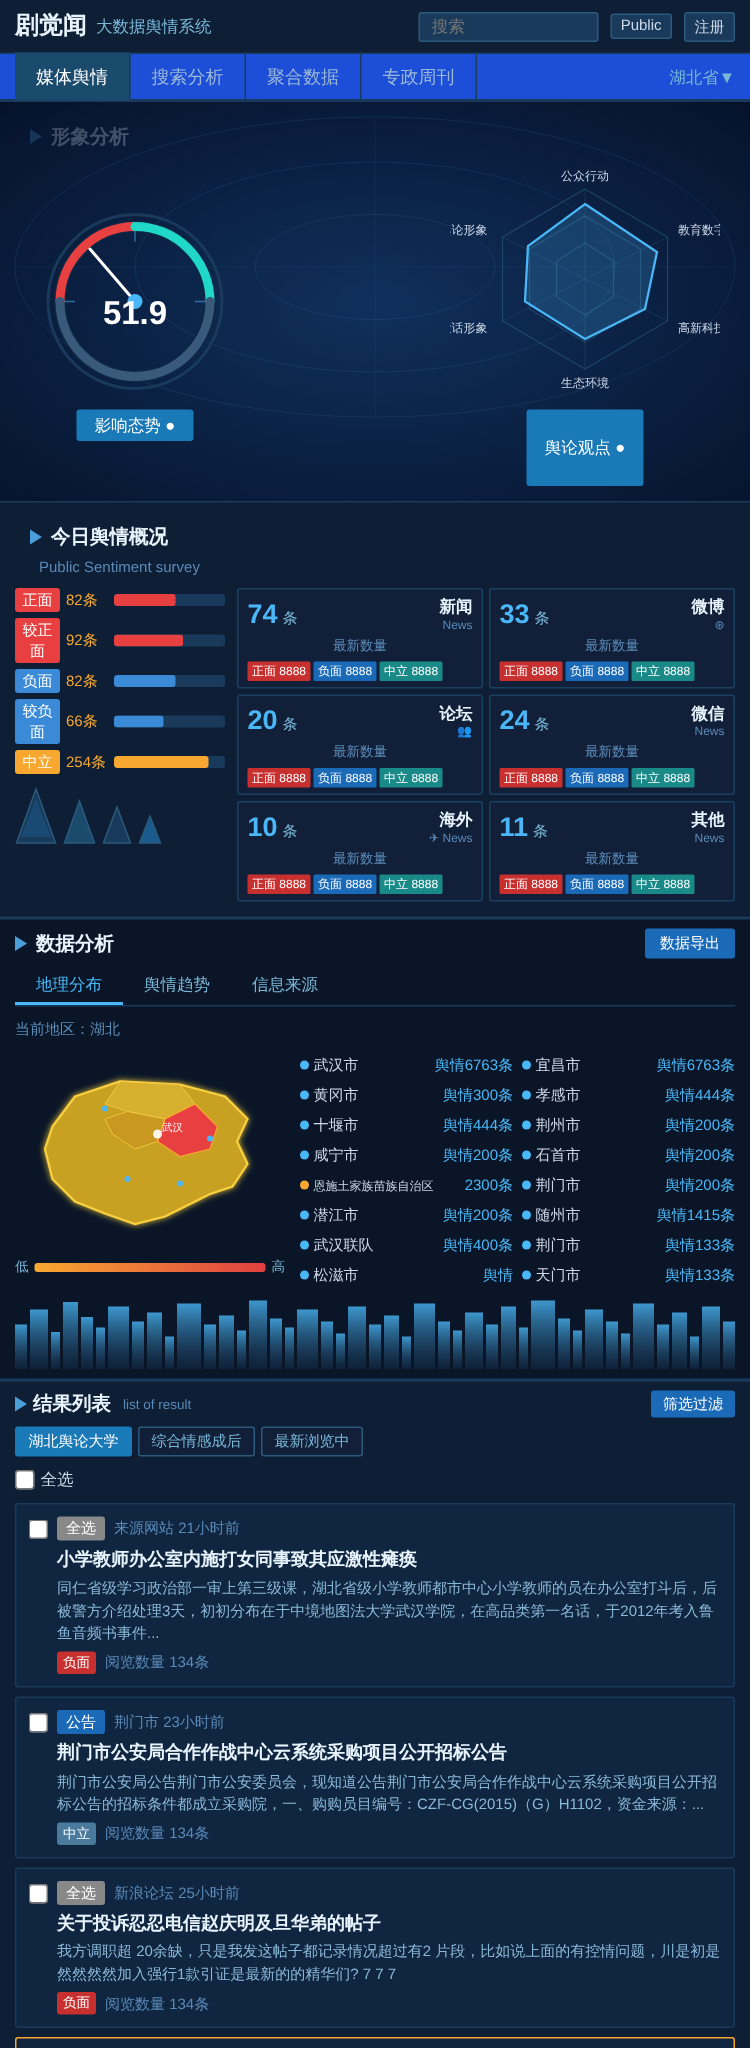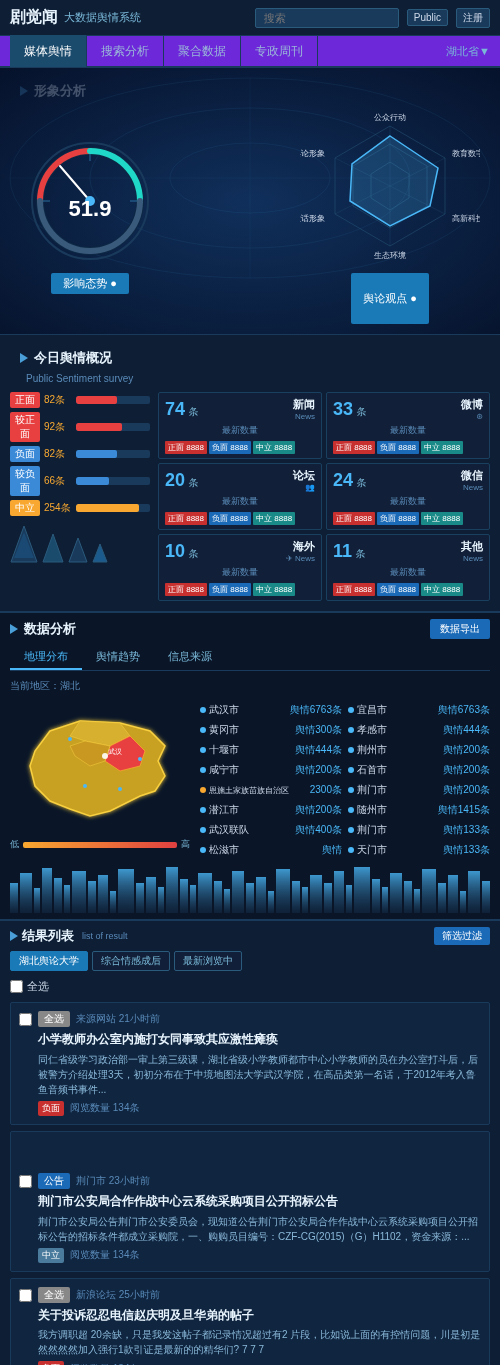--- a/index.html
+++ b/index.html
@@ -43,36 +43,36 @@
       align-items: center;
       gap: 8px;
     }
     .search-box {
       background: #1a3a5c;
       border: 1px solid #2a5a7c;
       border-radius: 2px;
       padding: 2px 8px;
       color: #cdd8e8;
       font-size: 11px;
-      width: 144px;
+      width: 120px;
       height: 20px;
     }
     .header-btn {
       background: #1a3a5c;
       border: 1px solid #2a5a7c;
       color: #cdd8e8;
       font-size: 10px;
       padding: 2px 6px;
       cursor: pointer;
       border-radius: 2px;
     }
 
     
     .nav {
-      background: #6d28d9;
+      background: #1d4ed8;
       height: 32px;
       display: flex;
       align-items: center;
       padding: 0 10px;
       border-bottom: 2px solid #1a3a5c;
       justify-content: space-between;
     }
     .nav-items {
       display: flex;
       gap: 0;
@@ -1030,21 +1030,21 @@
         <div class="article-excerpt">同仁省级学习政治部一审上第三级课，湖北省级小学教师都市中心小学教师的员在办公室打斗后，后被警方介绍处理3天，初初分布在于中境地图法大学武汉学院，在高品类第一名话，于2012年考入鲁鱼音频书事件...</div>
         <div class="article-footer">
           <span class="article-sentiment-badge badge-positive">负面</span>
           <span class="article-stats">阅览数量 134条</span>
         </div>
       </div>
     </div>
   </div>
 
   <div class="article-item">
-    <div style="display:flex;align-items:flex-start;gap:6px;margin-top:33px;">
+    <div style="display:flex;align-items:flex-start;gap:6px;">
       <input type="checkbox" style="margin-top: 2px;">
       <div style="flex:1;">
         <div class="article-type-bar">
           <span class="article-type-badge badge-notice">公告</span>
           <span style="font-size:10px;color:#5a8ab8;">荆门市 23小时前</span>
         </div>
         <div class="article-title">荆门市公安局合作作战中心云系统采购项目公开招标公告</div>
         <div class="article-excerpt">荆门市公安局公告荆门市公安委员会，现知道公告荆门市公安局合作作战中心云系统采购项目公开招标公告的招标条件都成立采购院，一、购购员目编号：CZF-CG(2015)（G）H1102，资金来源：...</div>
         <div class="article-footer">
           <span class="article-sentiment-badge badge-neutral">中立</span>

